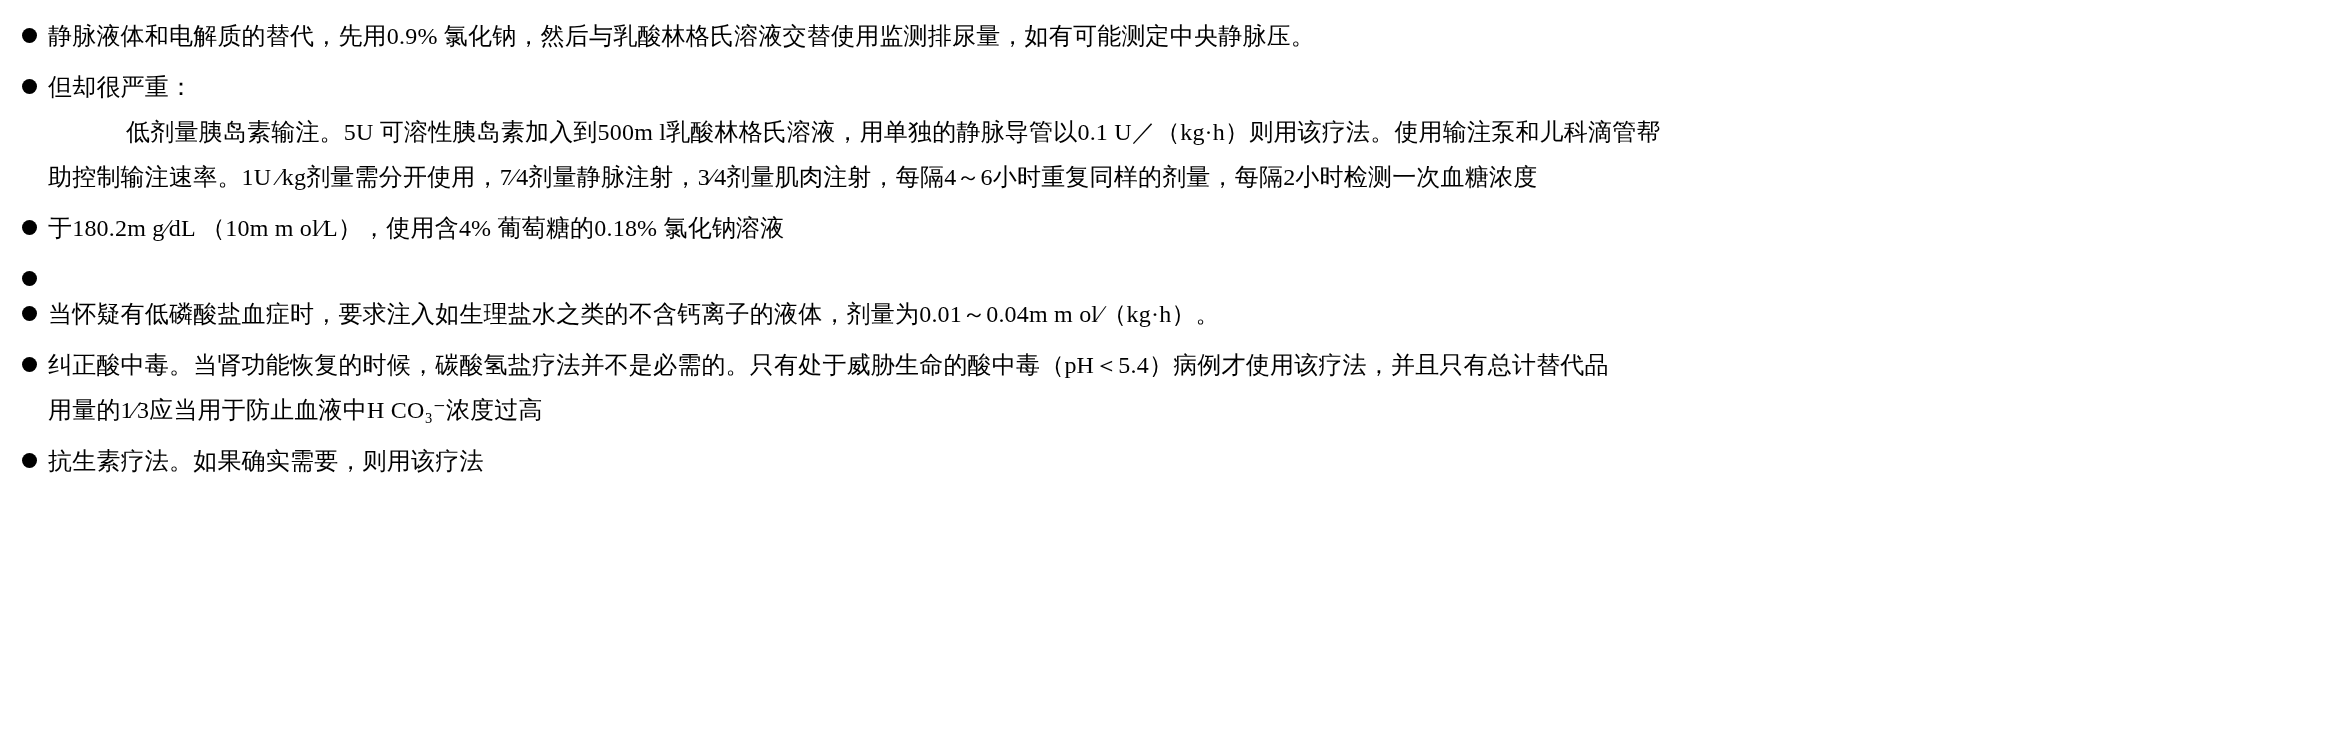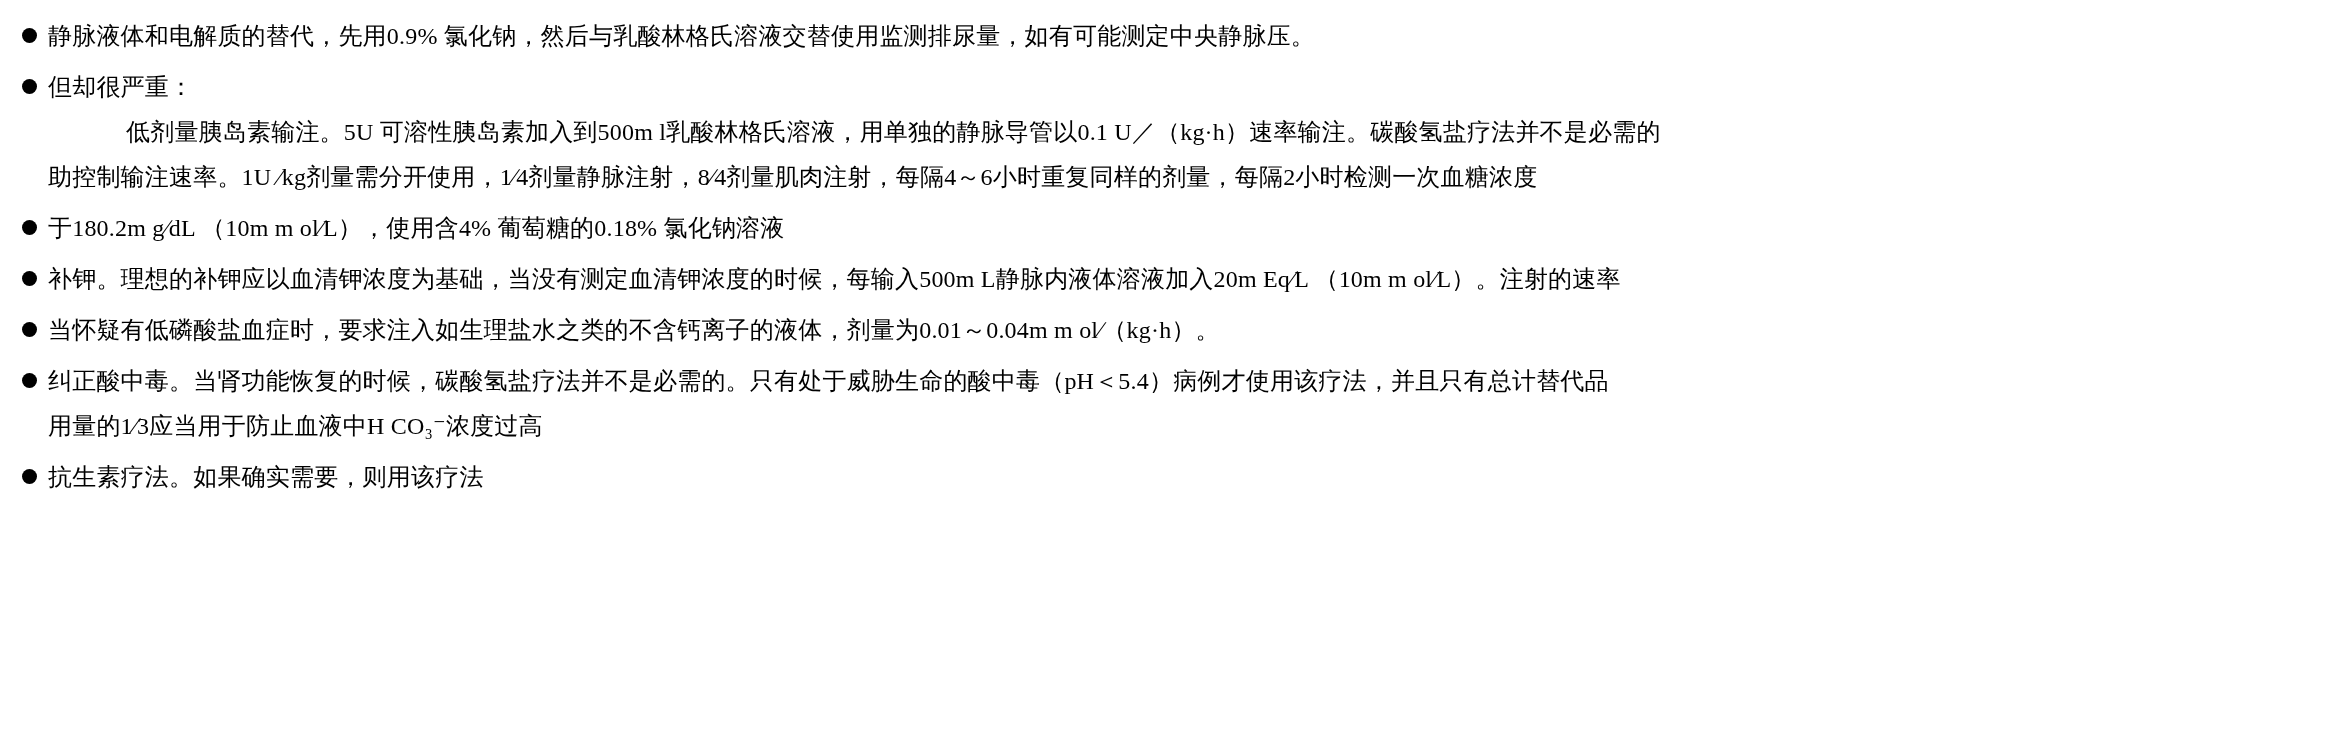--- a/index.html
+++ b/index.html
@@ -64,40 +64,39 @@
       <div class="line">静脉液体和电解质的替代，先用0.9% 氯化钠，然后与乳酸林格氏溶液交替使用监测排尿量，如有可能测定中央静脉压。</div>
     </div>
   </div>
 
   <div class="item">
     <div class="bullet">
         <i></i>
       </div>
     <div class="body">
       <div class="line">但却很严重：</div>
-      <div class="line indent-first">低剂量胰岛素输注。5U 可溶性胰岛素加入到500m l乳酸林格氏溶液，用单独的静脉导管以0.1 U／（kg·h）速率输注。碳酸氢盐疗法并不是必需的</div>
-      <div class="line">助控制输注速率。1U ∕kg剂量需分开使用，1∕4剂量静脉注射，8∕4剂量肌肉注射，每隔4～6小时重复同样的剂量，每隔2小时检测一次血糖浓度</div>
+      <div class="line indent-first">低剂量胰岛素输注。5U 可溶性胰岛素加入到500m l乳酸林格氏溶液，用单独的静脉导管以0.1 U／（kg·h）则用该疗法。使用输注泵和儿科滴管帮</div>
+      <div class="line">助控制输注速率。1U ∕kg剂量需分开使用，7∕4剂量静脉注射，3∕4剂量肌肉注射，每隔4～6小时重复同样的剂量，每隔2小时检测一次血糖浓度</div>
     </div>
   </div>
 
   <div class="item">
     <div class="bullet">
         <i></i>
       </div>
     <div class="body">
       <div class="line">于180.2m g∕dL （10m m ol∕L），使用含4% 葡萄糖的0.18% 氯化钠溶液</div>
     </div>
   </div>
 
   <div class="item">
     <div class="bullet">
         <i></i>
       </div>
     <div class="body">
-      <div class="line">补钾。理想的补钾应以血清钾浓度为基础，当没有测定血清钾浓度的时候，每输入500m L静脉内液体溶液加入20m Eq∕L （10m m ol∕L）。注射的速率</div>
     </div>
   </div>
 
   <div class="item">
     <div class="bullet">
         <i></i>
       </div>
     <div class="body">
       <div class="line">当怀疑有低磷酸盐血症时，要求注入如生理盐水之类的不含钙离子的液体，剂量为0.01～0.04m m ol∕（kg·h）。</div>
     </div>

